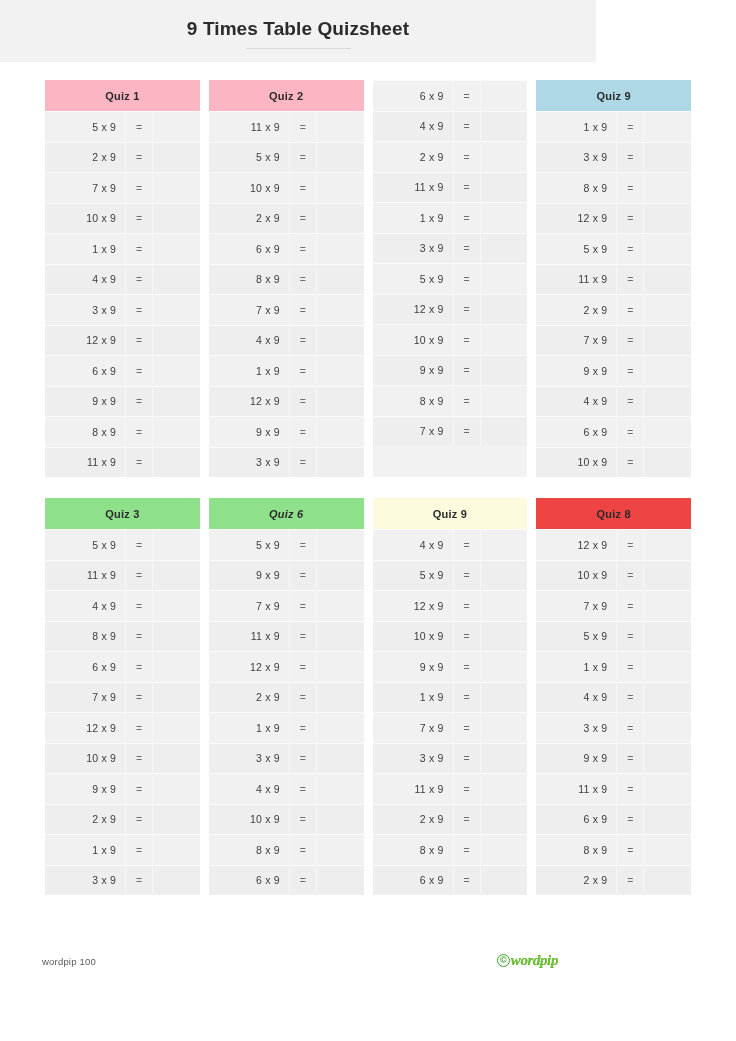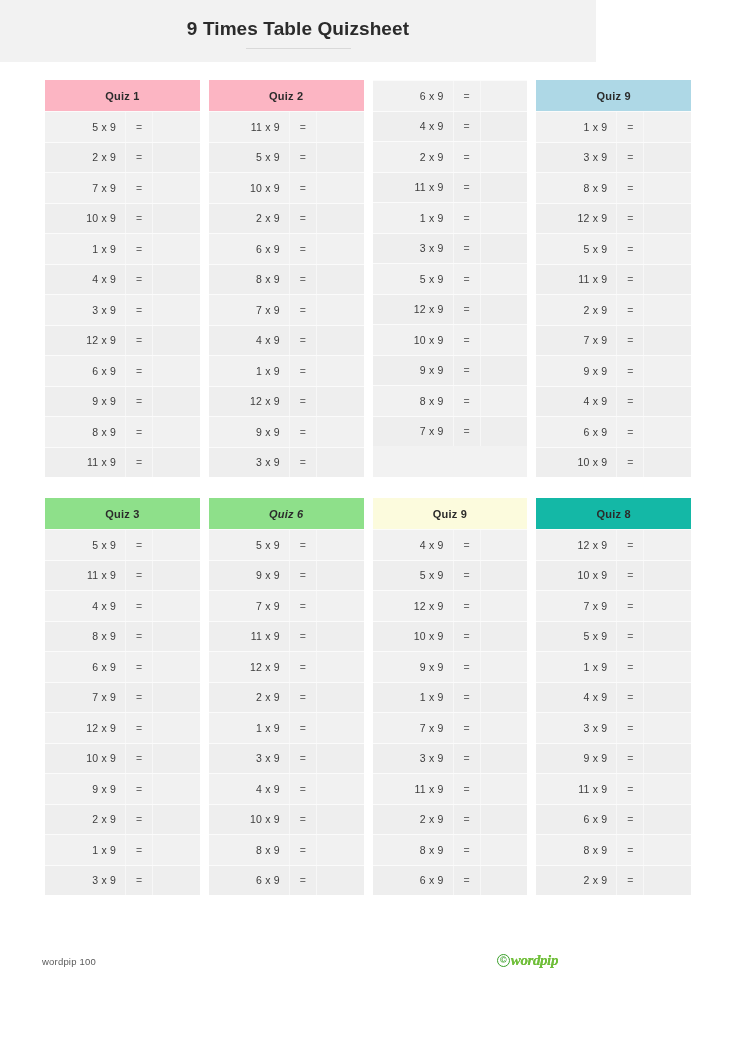--- a/index.html
+++ b/index.html
@@ -637,21 +637,21 @@
               <div class="cell-answer"></div>
             </div>
             <div class="quiz-line">
               <div class="cell-expr">6 x 9</div>
               <div class="cell-eq">=</div>
               <div class="cell-answer"></div>
             </div>
           </div>
         </div>
         <div class="quiz-card">
-          <div class="quiz-header" style="background: #14b8a6;">Quiz 8</div>
+          <div class="quiz-header" style="background: #ef4444;">Quiz 8</div>
           <div class="quiz-body">
             <div class="quiz-line">
               <div class="cell-expr">12 x 9</div>
               <div class="cell-eq">=</div>
               <div class="cell-answer"></div>
             </div>
             <div class="quiz-line">
               <div class="cell-expr">10 x 9</div>
               <div class="cell-eq">=</div>
               <div class="cell-answer"></div>

